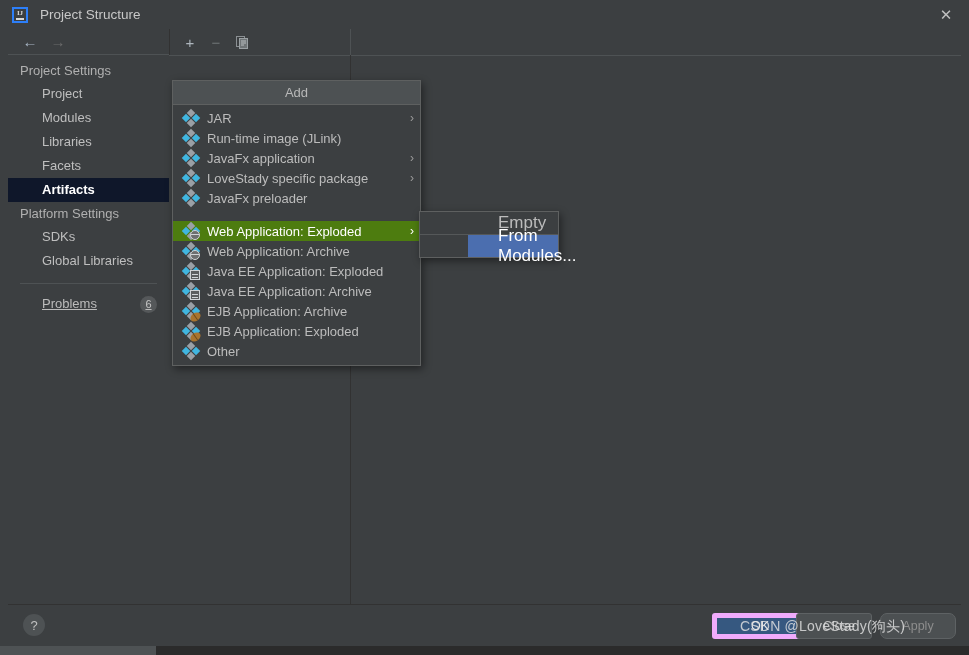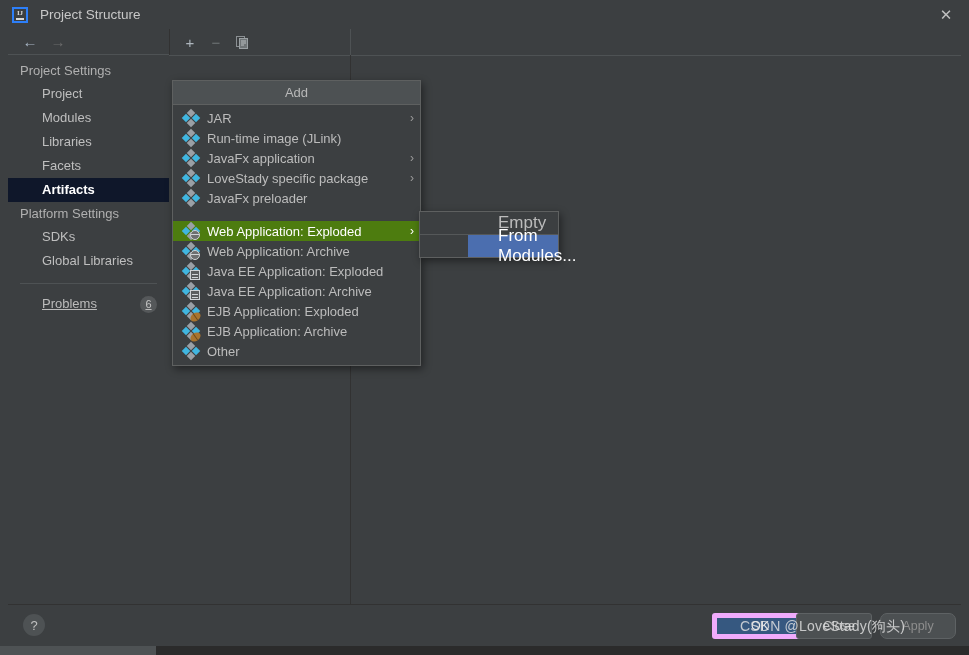--- a/index.html
+++ b/index.html
@@ -578,32 +578,32 @@
         </div>
 
         <div class="menu-row">
           <span class="icon-art">
               <i class="t"></i>
               <i class="b"></i>
               <i class="l"></i>
               <i class="r"></i>
               <span class="bean"></span>
             </span>
+          <span class="mi-label">EJB Application: Archive</span>
+        </div>
+
+        <div class="menu-row">
+          <span class="icon-art">
+              <i class="t"></i>
+              <i class="b"></i>
+              <i class="l"></i>
+              <i class="r"></i>
+              <span class="bean"></span>
+            </span>
           <span class="mi-label">EJB Application: Exploded</span>
-        </div>
-
-        <div class="menu-row">
-          <span class="icon-art">
-              <i class="t"></i>
-              <i class="b"></i>
-              <i class="l"></i>
-              <i class="r"></i>
-              <span class="bean"></span>
-            </span>
-          <span class="mi-label">EJB Application: Archive</span>
         </div>
 
         <div class="menu-row">
           <span class="icon-art">
               <i class="t"></i>
               <i class="b"></i>
               <i class="l"></i>
               <i class="r"></i>
             </span>
           <span class="mi-label">Other</span>

